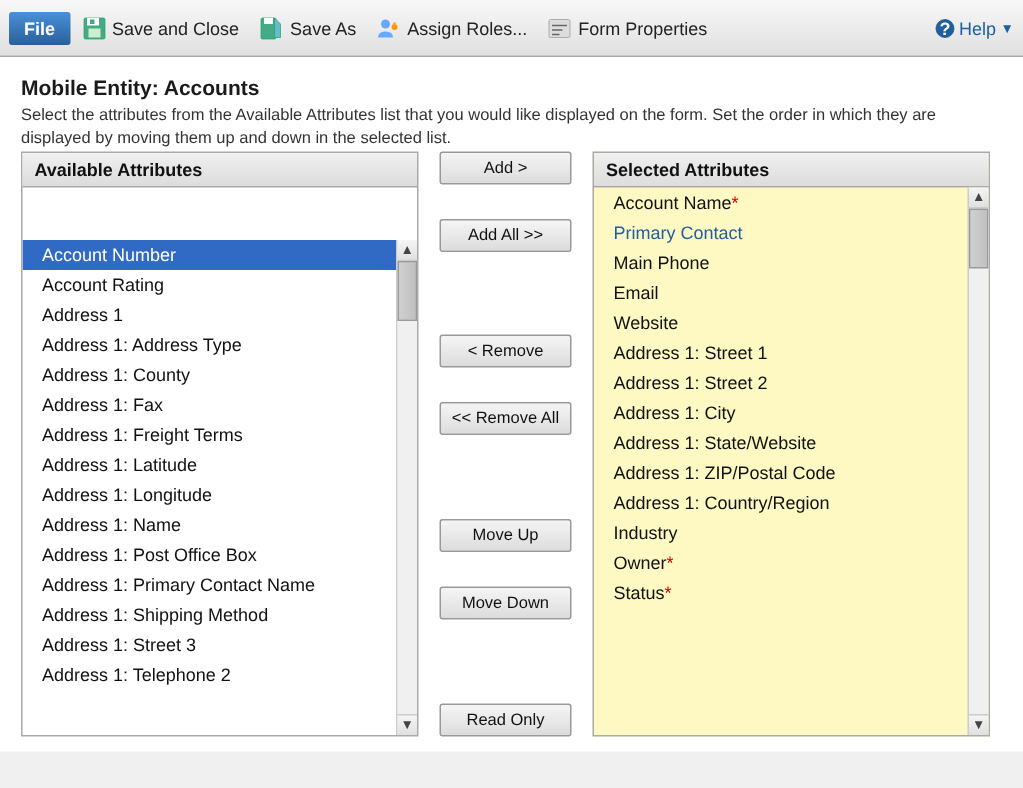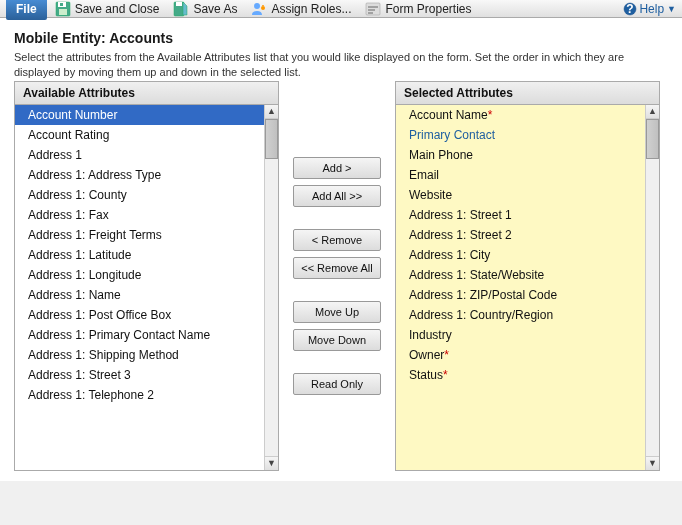--- a/index.html
+++ b/index.html
@@ -6,21 +6,21 @@
 
     body { background: #f0f0f0; width: 682px; height: 525px; overflow: hidden; }
 
     
     .toolbar {
       background: linear-gradient(to bottom, #f8f8f8, #e0e0e0);
       border-bottom: 1px solid #aaa;
       display: flex;
       align-items: center;
       padding: 3px 6px;
-      height: 18px;
+      height: 38px;
     }
     .file-btn {
       background: linear-gradient(to bottom, #4a90d9, #2a6099);
       color: white;
       font-weight: bold;
       border: none;
       padding: 4px 10px;
       border-radius: 2px;
       cursor: pointer;
       font-size: 12px;
@@ -50,20 +50,21 @@
     .main-area { display: flex; gap: 0; height: 390px; }
 
     
     .left-panel {
       flex: 1;
       border: 1px solid #aaa;
       display: flex;
       flex-direction: column;
       background: white;
       max-width: 265px;
+      gap: 35px;
     }
     .panel-header {
       background: linear-gradient(to bottom, #f0f0f0, #dcdcdc);
       border-bottom: 1px solid #aaa;
       padding: 4px 8px;
       font-weight: bold;
       font-size: 12px;
       color: #111;
     }
     .list-item {
@@ -74,21 +75,21 @@
       text-overflow: ellipsis;
       color: #111;
     }
     .list-item.selected { background: #316ac5; color: white; }
 
     
     .middle-btns {
       display: flex;
       flex-direction: column;
       align-items: center;
-      justify-content: center;
+      justify-content: space-between;
       padding: 0 14px;
       gap: 6px;
       min-width: 100px;
     }
     .action-btn {
       width: 88px;
       padding: 4px 6px;
       background: linear-gradient(to bottom, #f5f5f5, #dcdcdc);
       border: 1px solid #999;
       border-radius: 2px;

